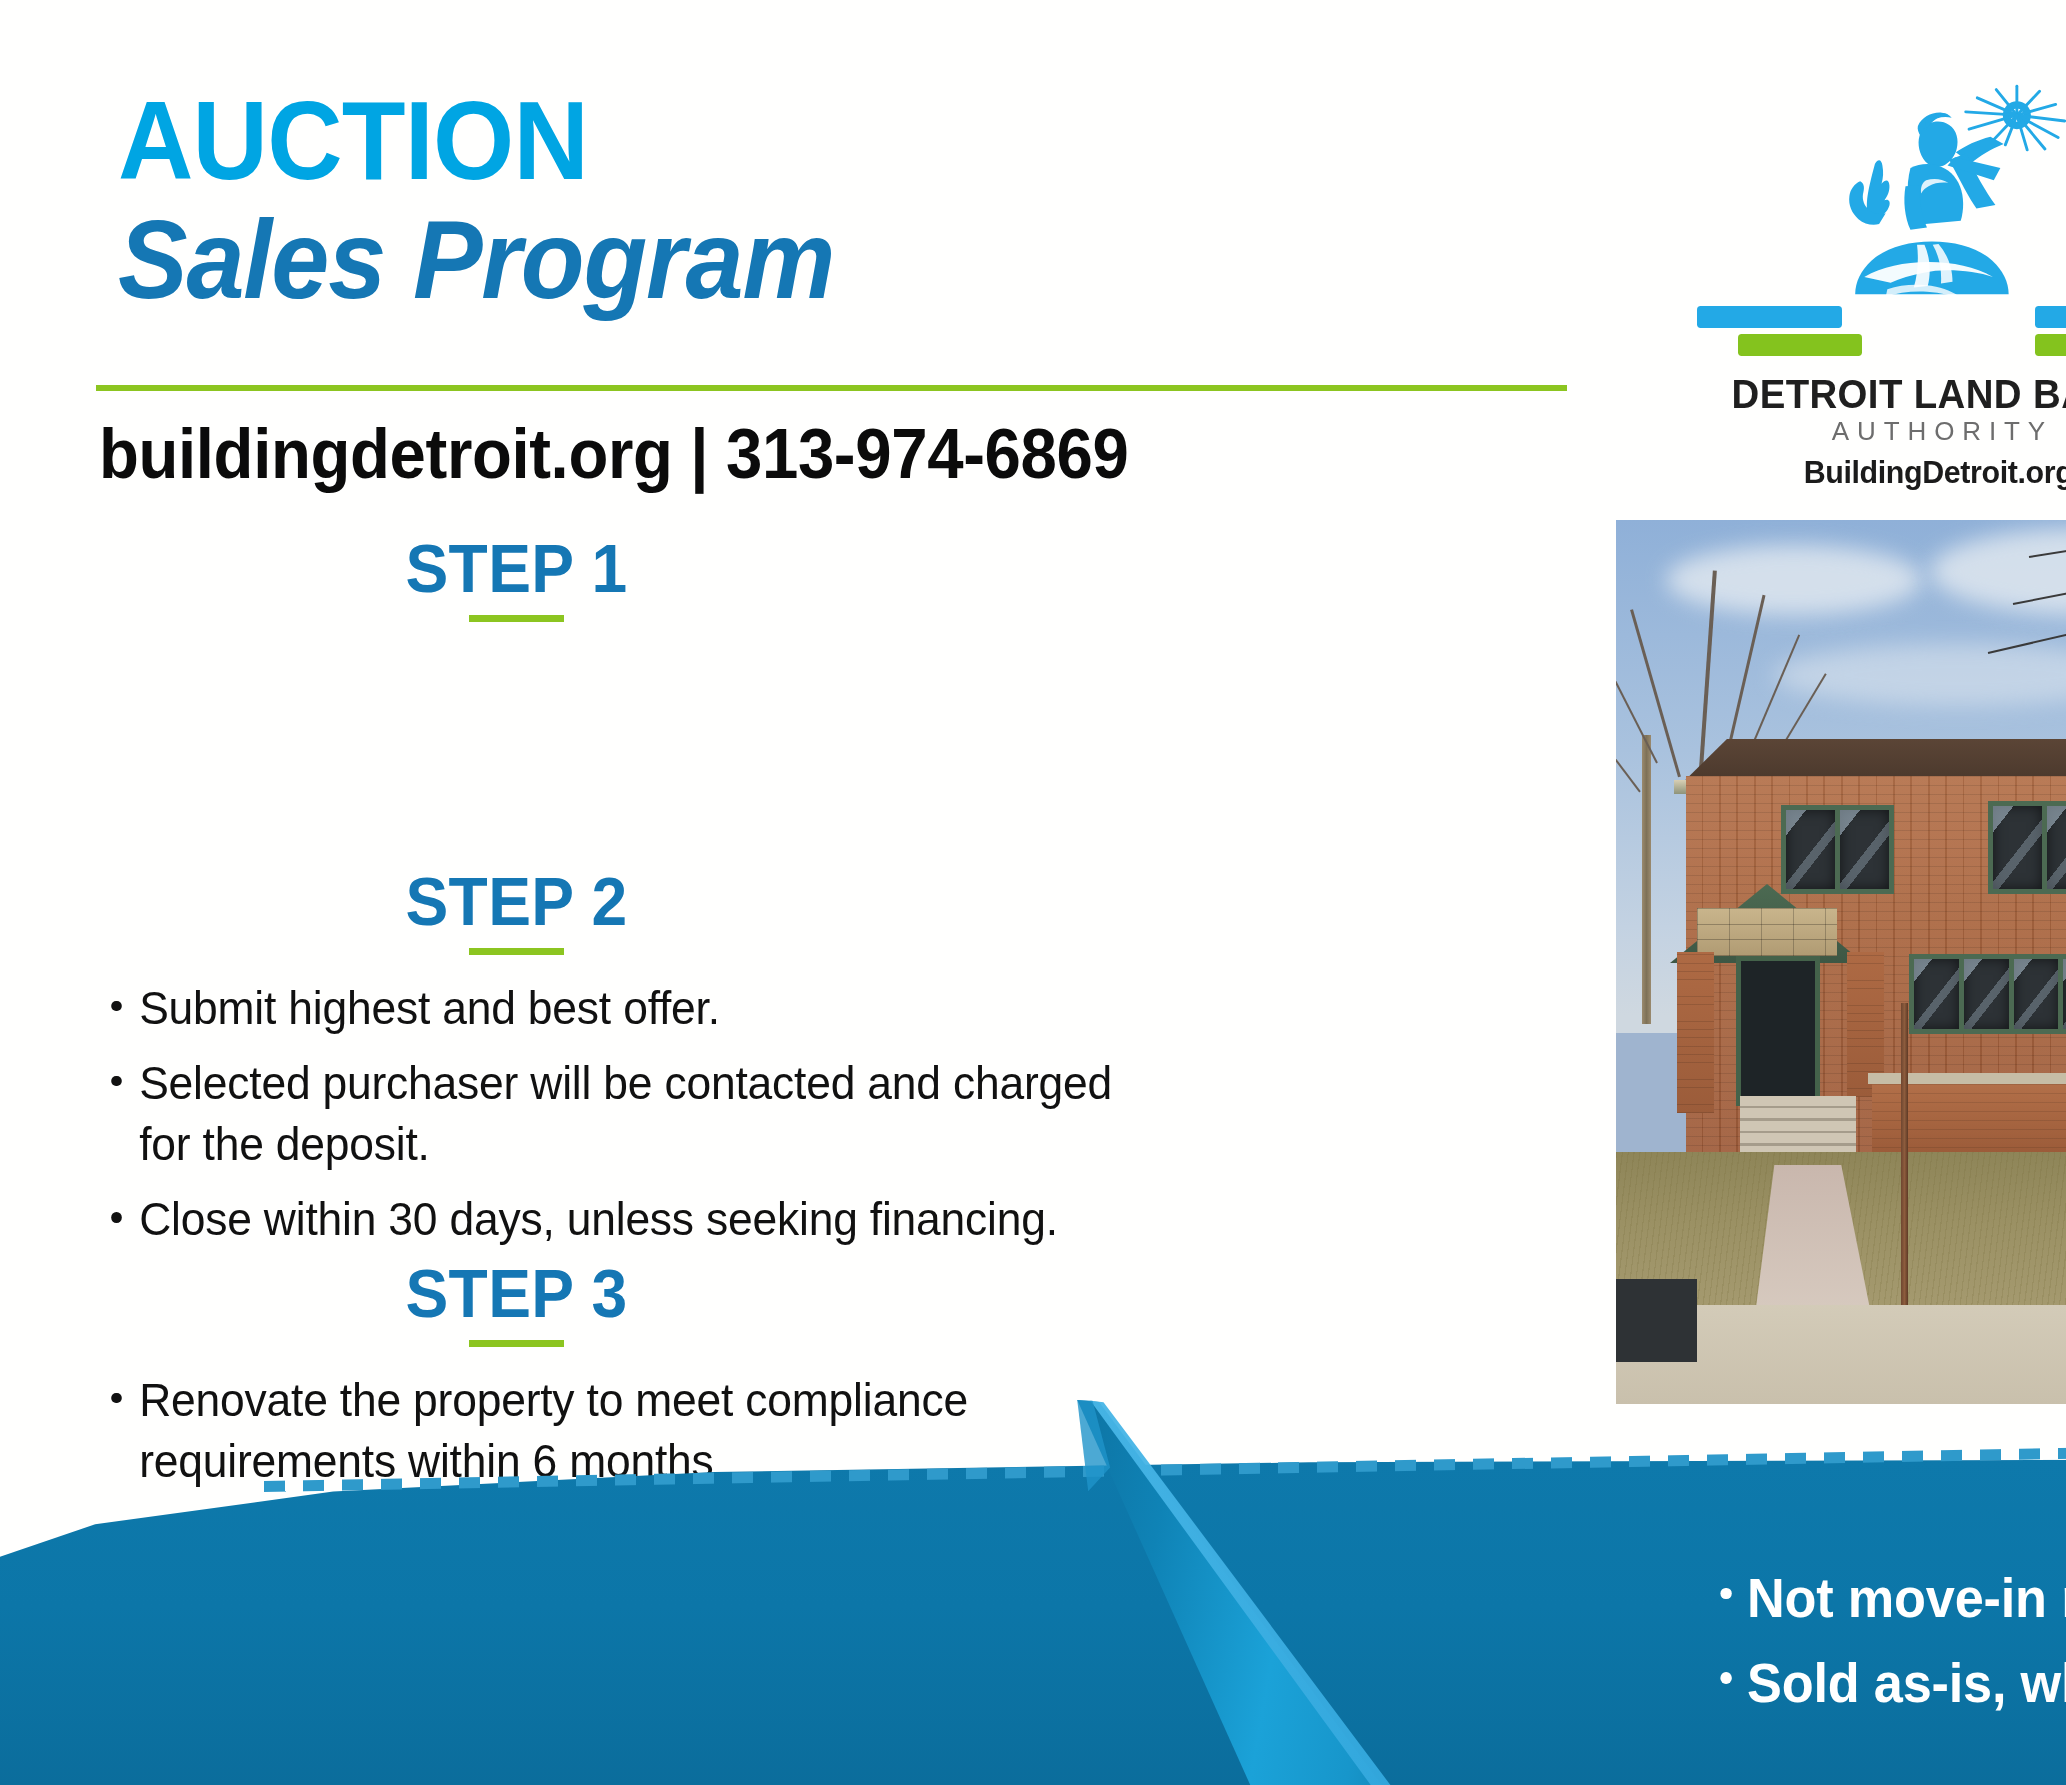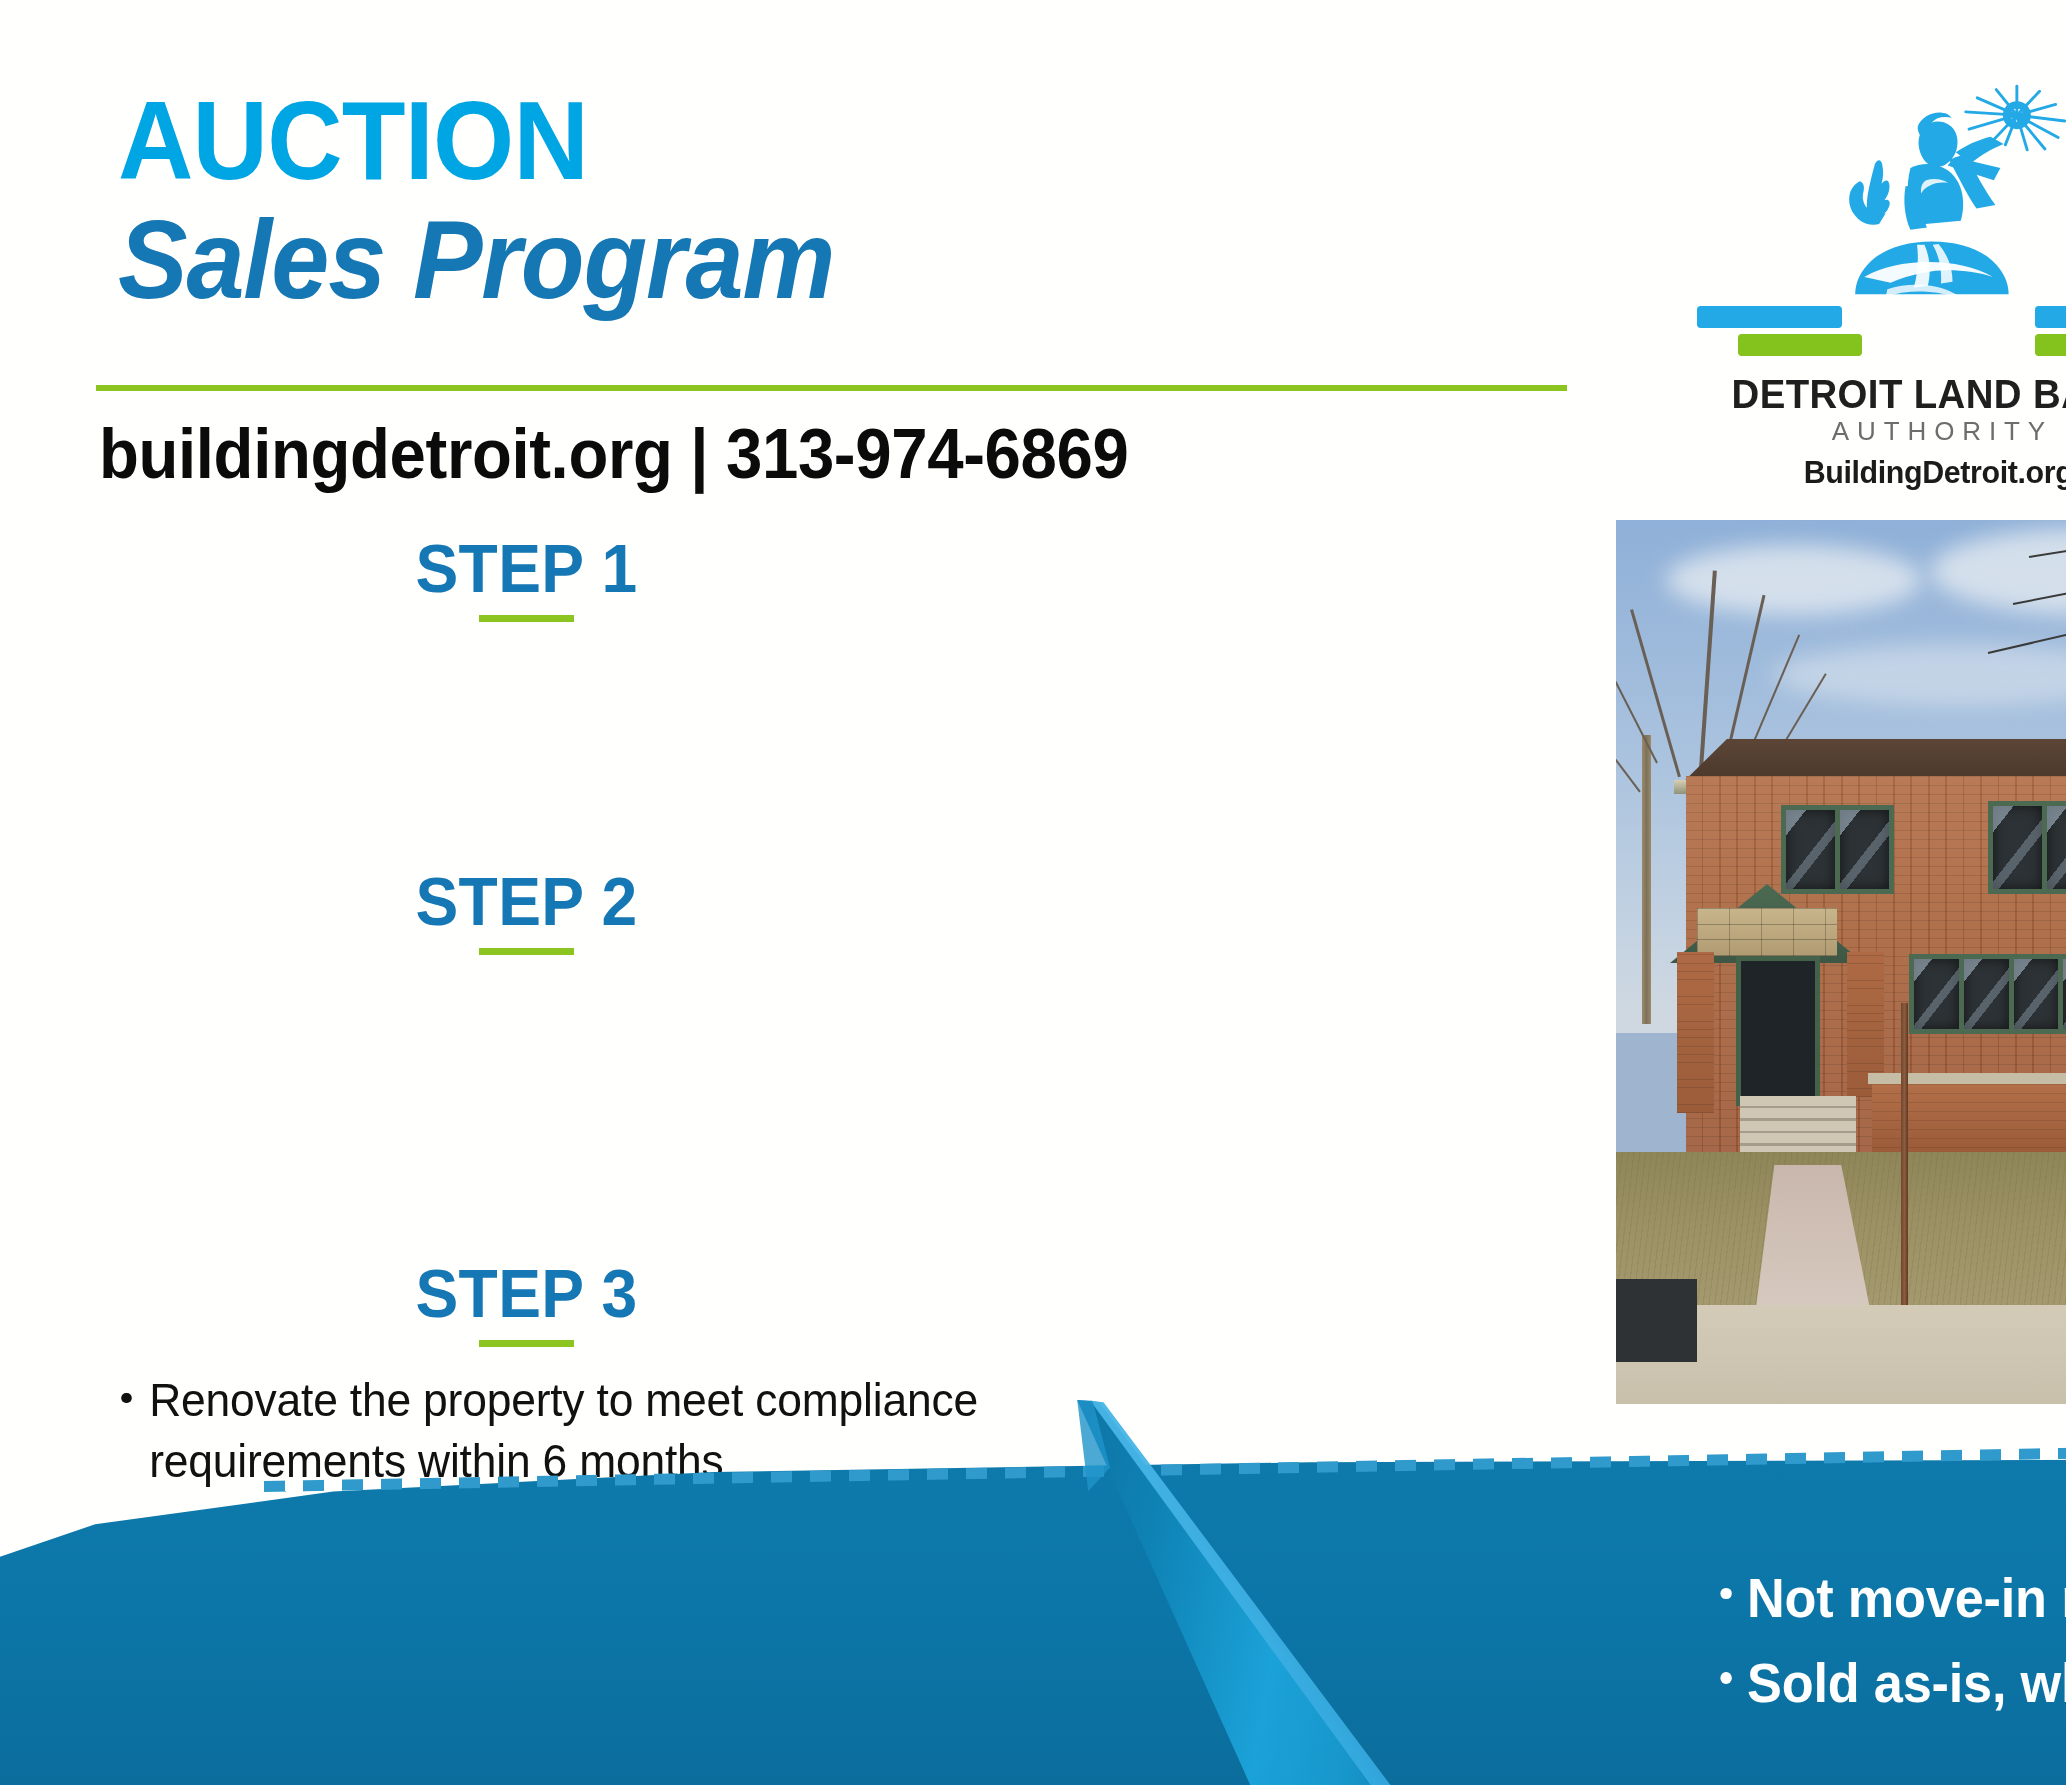--- a/index.html
+++ b/index.html
@@ -142,21 +142,21 @@
     position:absolute;left:0;top:785px;width:100%;height:99px;
     background:linear-gradient(180deg,#d3cbb8,#c9c0ac);
   }
   #black-box{position:absolute;left:0;top:759px;width:81px;height:83px;background:#2e3235;}
   .pole{position:absolute;background:linear-gradient(90deg,#9a8a6e,#7e7157,#9a8a6e);}
   .wire{position:absolute;height:1.7px;background:#3a3a3a;transform-origin:left center;}
   .branch{position:absolute;background:#6a5f55;transform-origin:bottom center;}
   #rust-pole{position:absolute;left:285px;top:483px;width:7.4px;height:331px;background:linear-gradient(90deg,#6e4630,#8d5c3d,#5e3a26);}
 
   
-  .step-block{position:absolute;left:99px;width:1413px;}
+  .step-block{position:absolute;left:89px;width:1413px;}
   .step-head{
     text-align:center;width:583px;margin:0 auto 0 136px;
     font-size:69px;font-weight:700;color:#1577B4;letter-spacing:0.4px;
     transform:scaleX(0.93);
   }
   .step-underline{width:95px;height:7px;background:#8CC520;margin:6.6px auto 0 380px;}
   .step-list{margin:0;padding:0;list-style:none;}
   .step-list li{
     position:relative;padding-left:52px;
     font-size:46px;line-height:1.33;color:#111;font-weight:400;
@@ -343,20 +343,25 @@
 </div>
 
 <div class="step-block" id="step1">
   <div class="step-head">STEP 1</div>
   <div class="step-underline"></div>
 </div>
 
 <div class="step-block" id="step2">
   <div class="step-head">STEP 2</div>
   <div class="step-underline"></div>
+  <ul class="step-list">
+    <li>Submit highest and best offer.</li>
+    <li style="max-width:1029px;">Selected purchaser will be contacted and charged for the deposit.</li>
+    <li>Close within 30 days, unless seeking financing.</li>
+  </ul>
 </div>
 
 <div class="step-block" id="step3">
   <div class="step-head">STEP 3</div>
   <div class="step-underline"></div>
   <ul class="step-list">
     <li style="max-width:942px;">Renovate the property to meet compliance requirements within 6 months.</li>
   </ul>
 </div>
 

